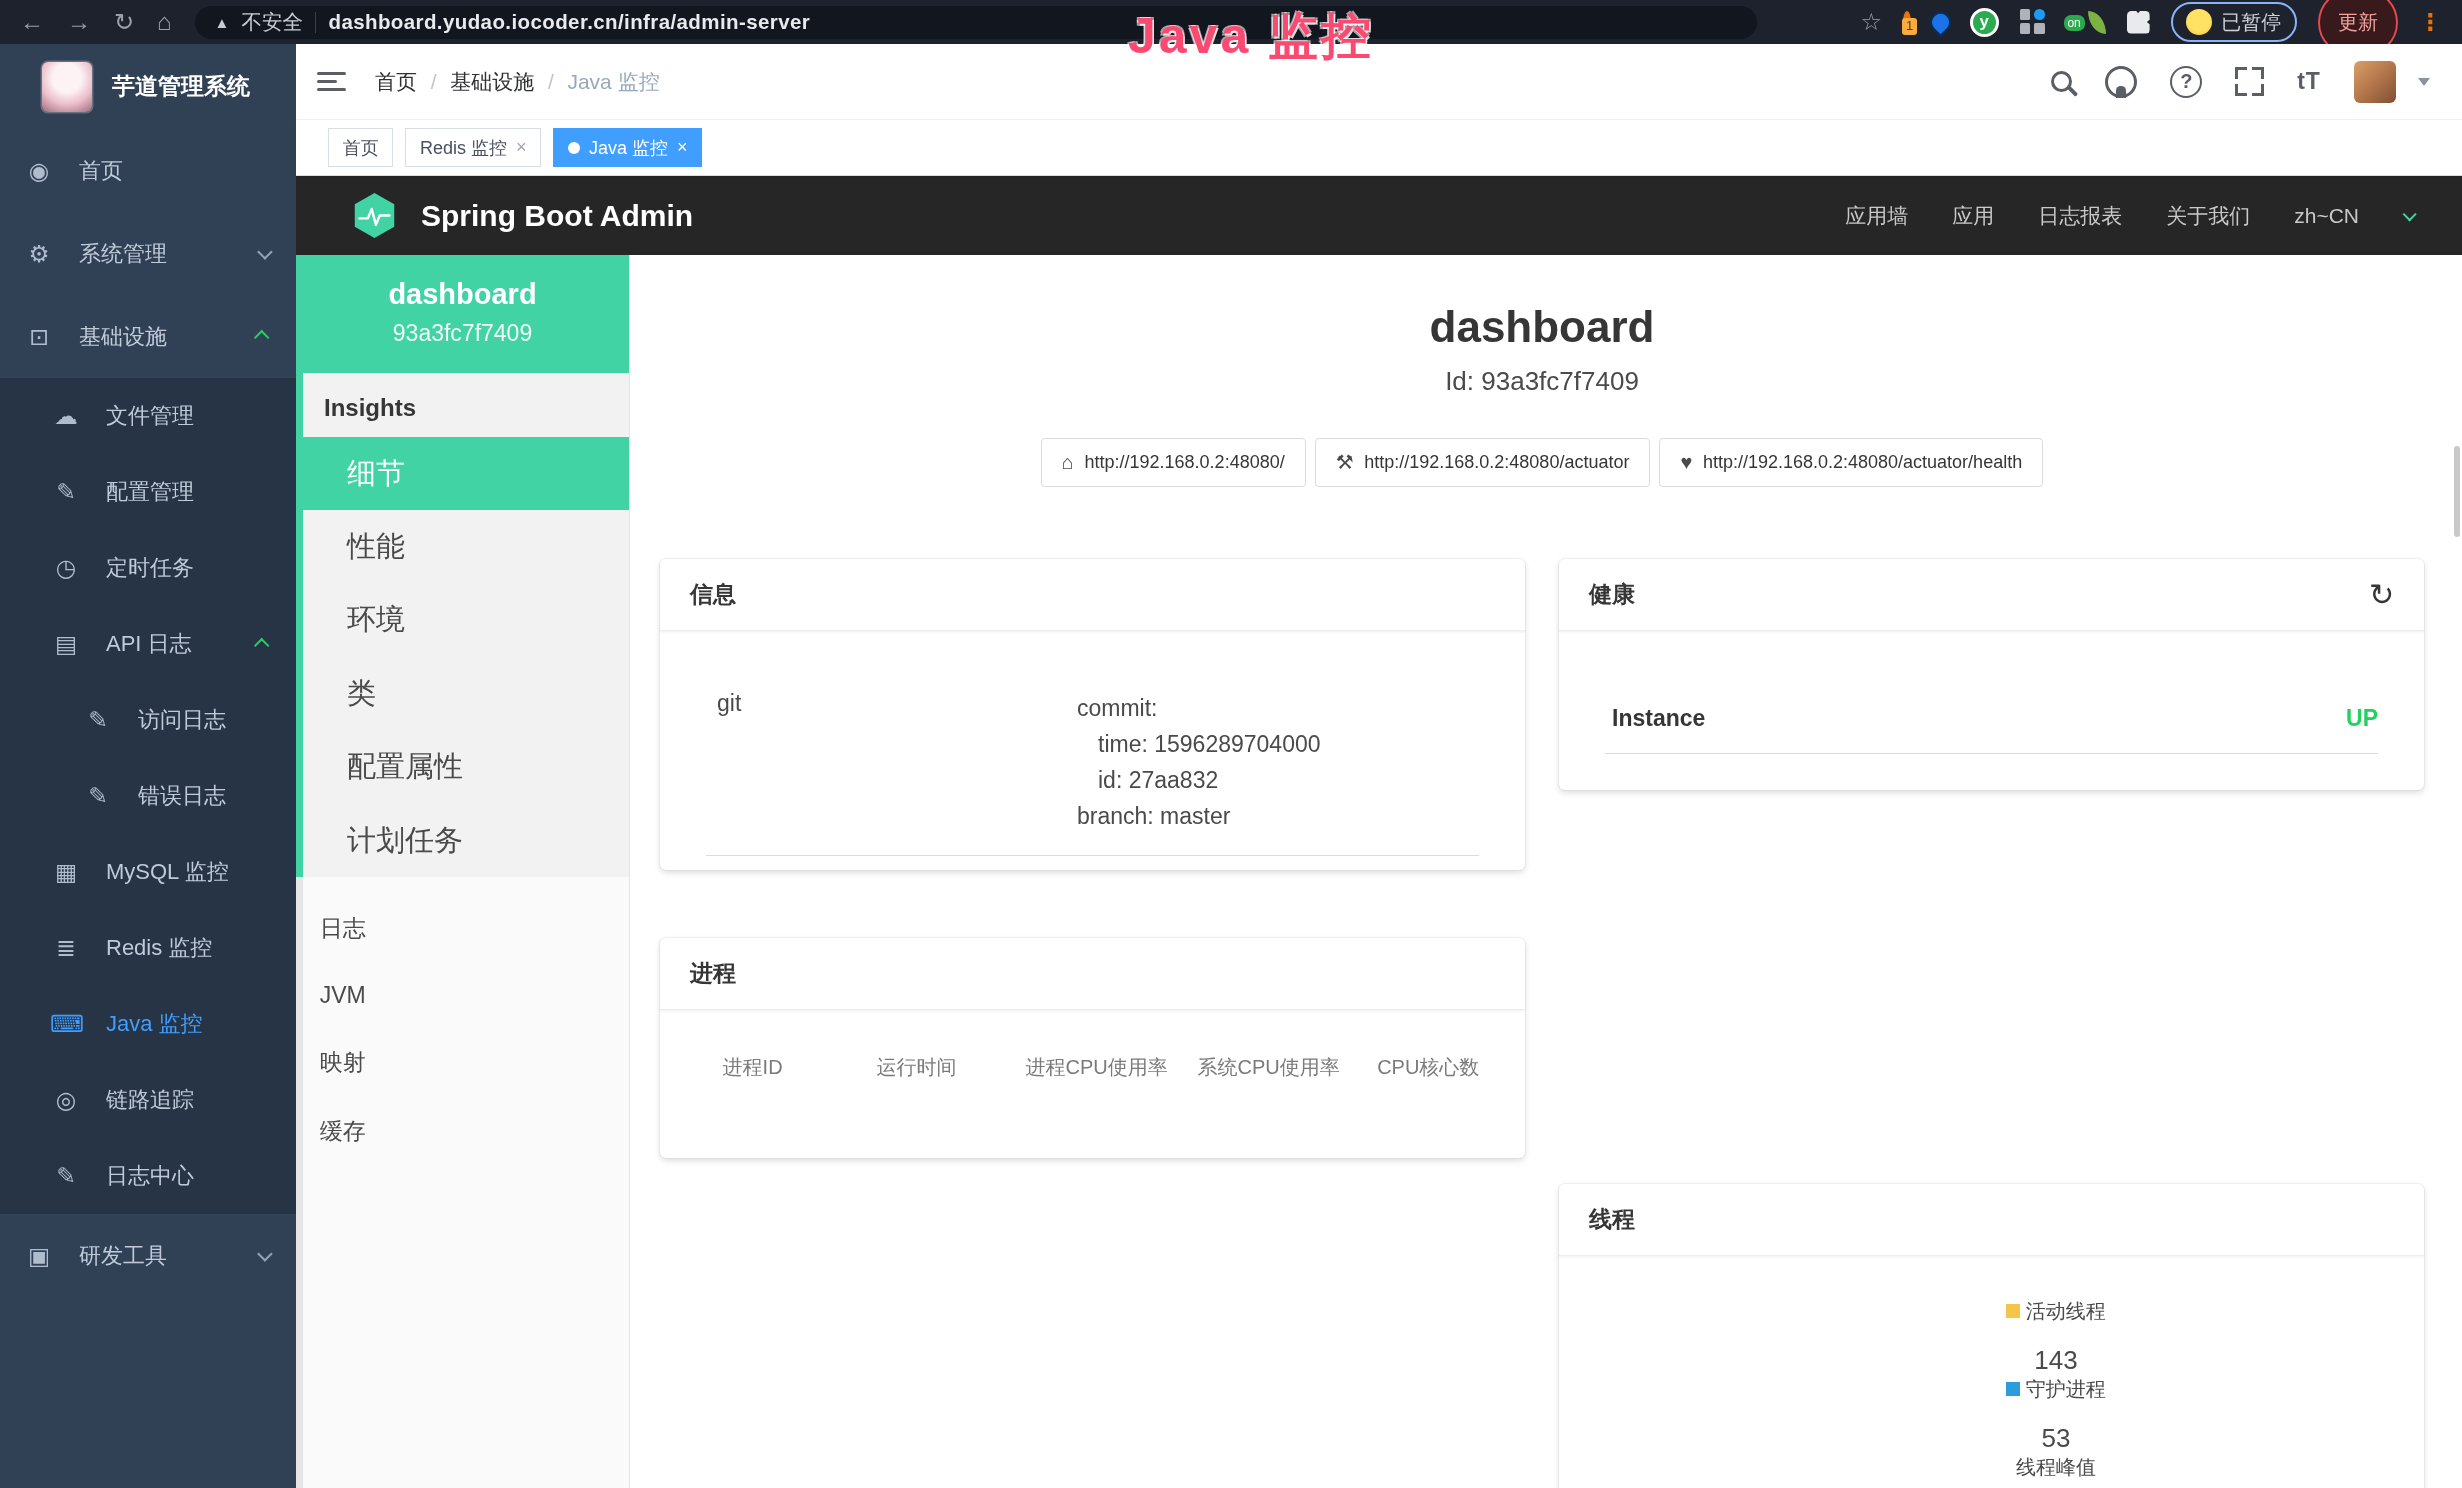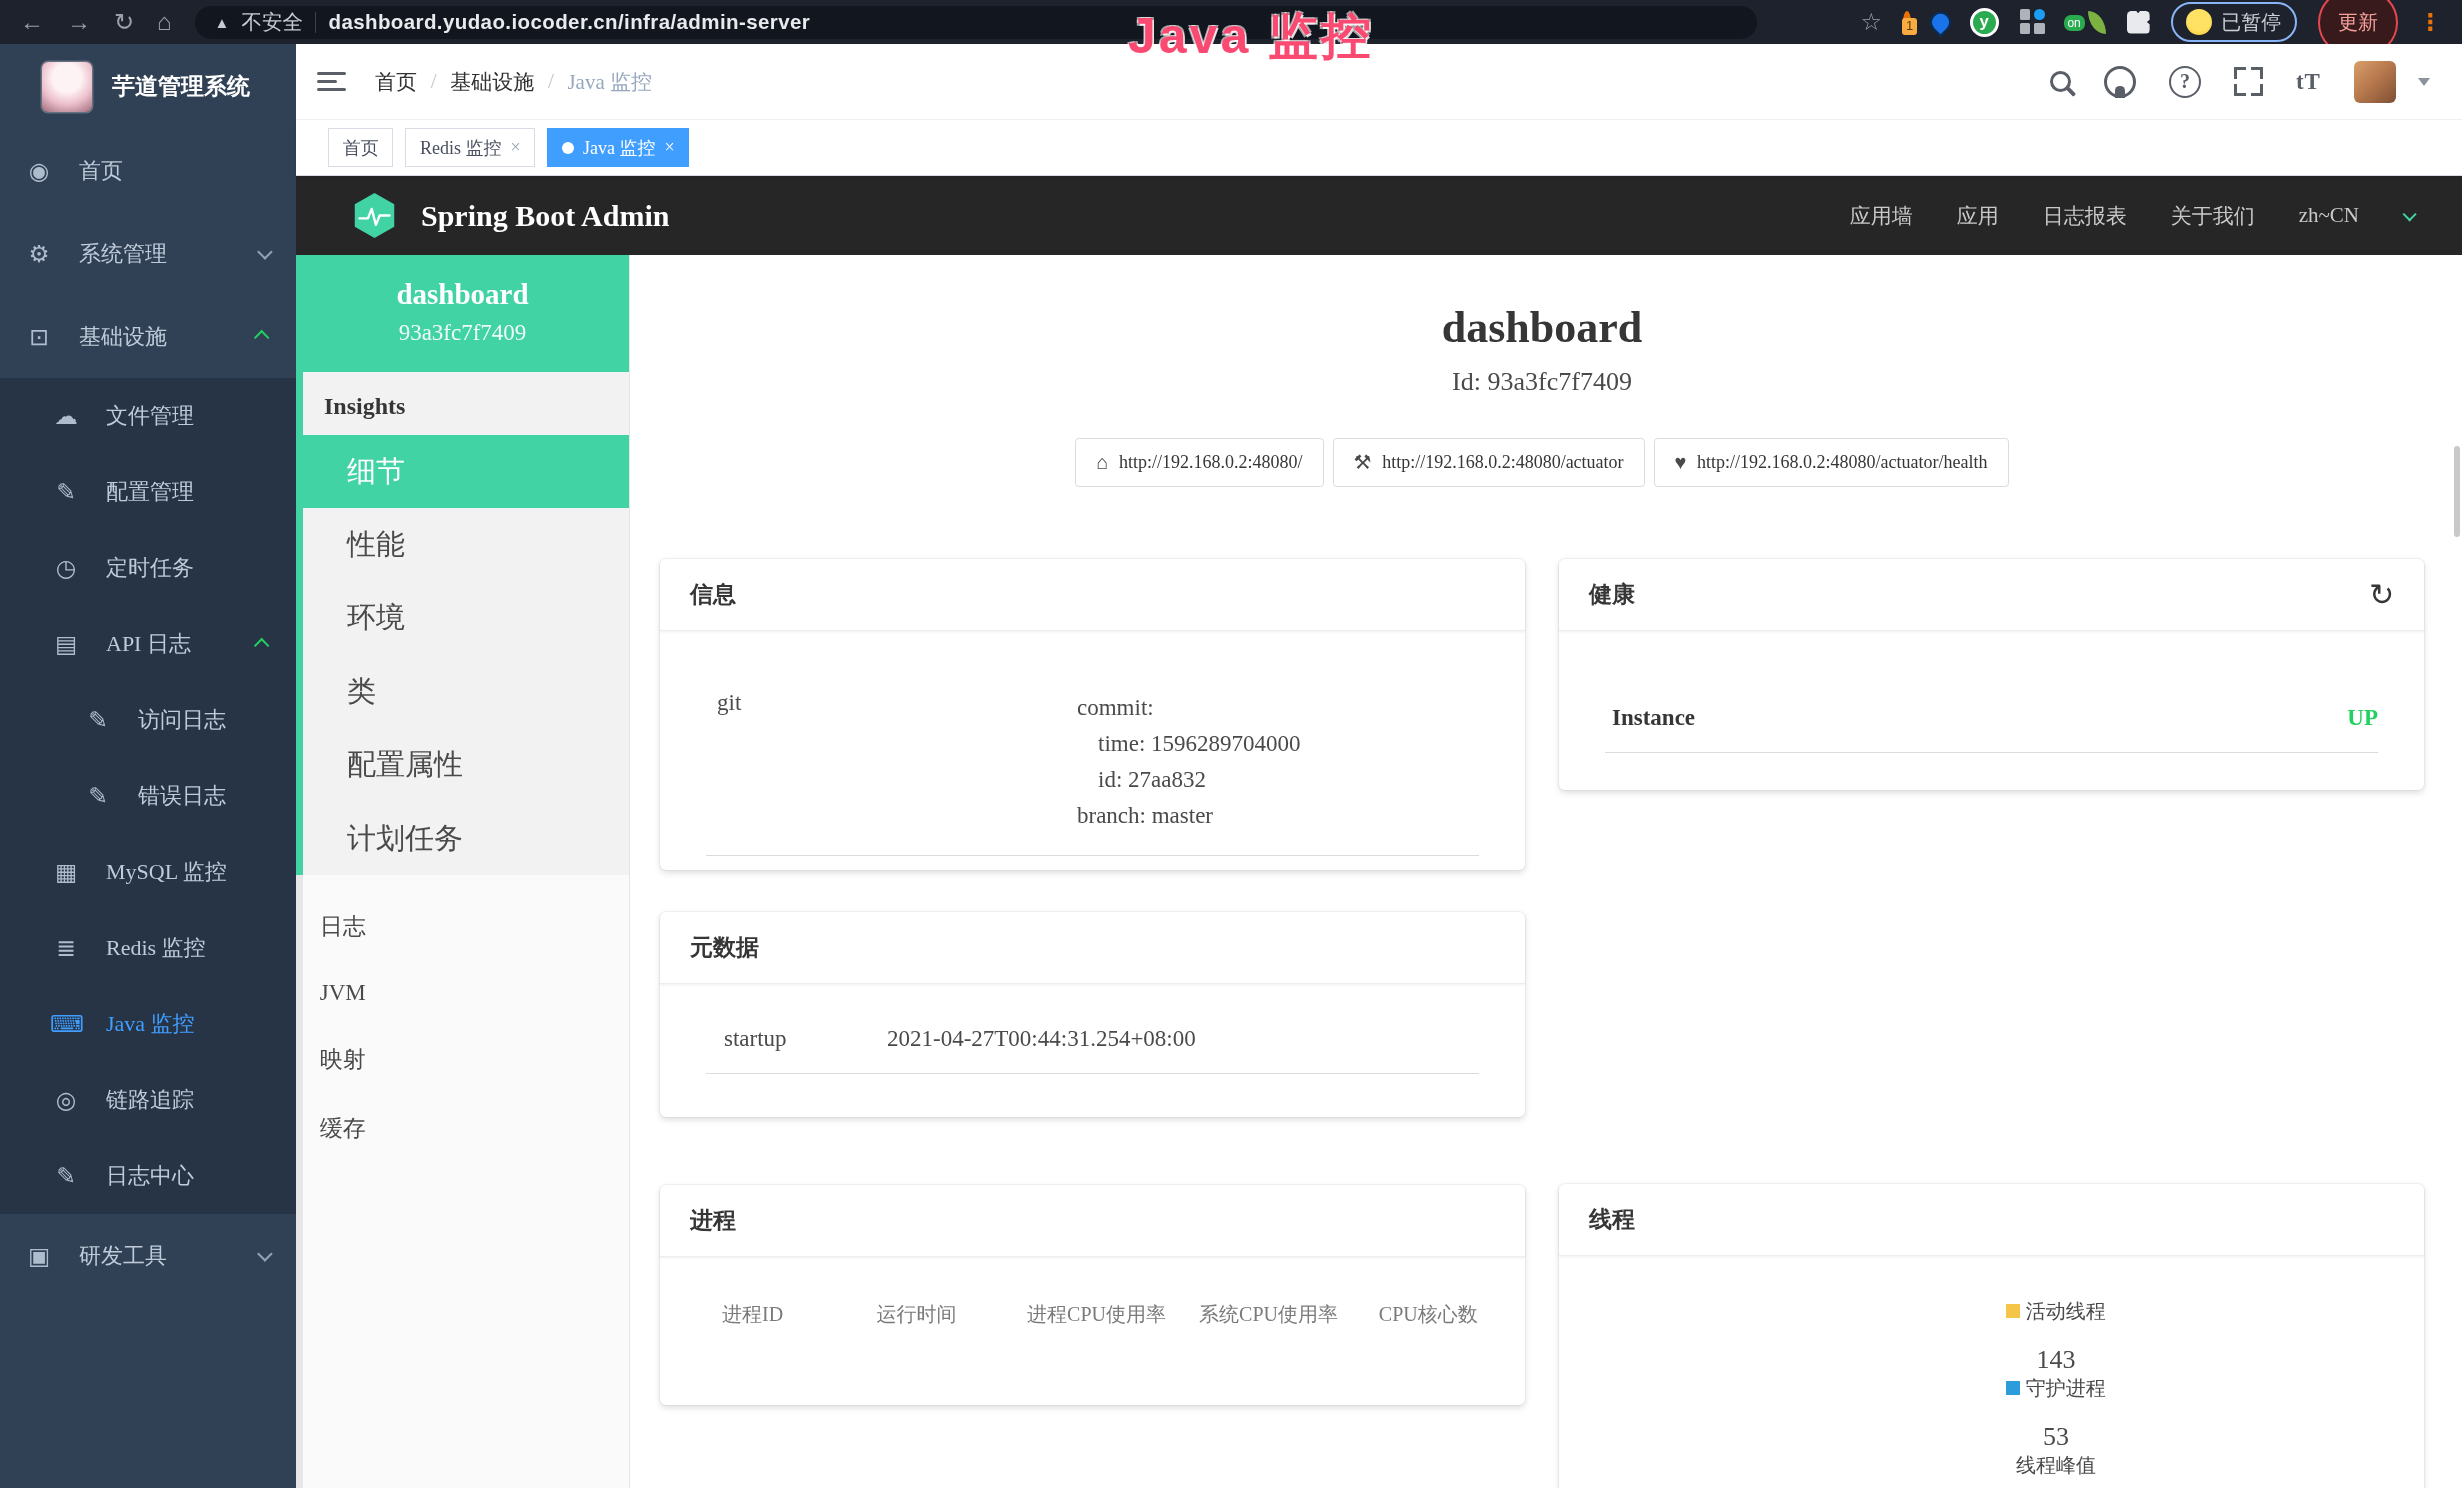--- a/index.html
+++ b/index.html
@@ -33,21 +33,21 @@
   .pill.paused { border:2.3px solid #8ab4f8; color:#cdd1d7; }
   .emoji { width:26px; height:26px; border-radius:50%; background:radial-gradient(circle at 50% 40%, #ffe264 55%, #fdc02f); }
   .pill.update { border:2.3px solid #e5484d; background:#38191c; color:#f2a099; padding:18px 18px; }
   .ext-dots { color:#e8710a; font-size:23px; font-weight:bold; }
 
   
   .annotation { position:absolute; left:1128px; top:3px; z-index:60; font-size:50px; font-weight:bold; color:#fb4a72;
     text-shadow:1.5px 1.5px 0 rgba(255,255,255,.85), -1.5px -1.5px 0 rgba(255,255,255,.6), 1.5px -1.5px 0 rgba(255,255,255,.6), -1.5px 1.5px 0 rgba(255,255,255,.6); letter-spacing:3px; }
 
   
-  .app { display:flex; height:1445px;font-family:Liberation Serif, serif; }
+  .app { display:flex; height:1445px; }
 
   
   .sidebar { width:296px; flex-shrink:0; background:#304156; color:#bfcbd9; overflow:hidden; }
   .logo { height:85px; display:flex; align-items:center; padding-left:42px; gap:20px; }
   .logo-img { width:50px; height:50px; border-radius:6px; background:radial-gradient(circle at 50% 32%, #fdf2f4 0 34%, #ecc0cc 62%, #9e6b7c); box-shadow:0 0 0 1.5px rgba(255,255,255,.25); }
   .logo-title { color:#fff; font-size:23px; font-weight:bold; white-space:nowrap; }
   .menu-item { display:flex; align-items:center; gap:24px; font-size:22px; cursor:pointer; white-space:nowrap; }
   .menu-item.lvl1 { height:83px; padding:0 27px 0 23px; }
   .menu-item.lvl2 { height:76px; padding:0 27px 0 50px; }
   .menu-item.lvl3 { height:76px; padding:0 27px 0 82px; }
@@ -399,28 +399,20 @@
                   <div class="kv-lines">
                     <div>commit:</div>
                     <div class="indent">time: 1596289704000</div>
                     <div class="indent">id: 27aa832</div>
                     <div>branch: master</div>
                   </div>
                 </div>
                 <div class="rule"></div>
               </div>
 
-              <div class="card card-meta">
-                <div class="card-header">元数据</div>
-                <div class="meta-row">
-                  <div class="meta-label">startup</div>
-                  <div>2021-04-27T00:44:31.254+08:00</div>
-                </div>
-                <div class="rule"></div>
-              </div>
 
               <div class="card card-process">
                 <div class="card-header">进程</div>
                 <div class="ptable">
                   <div class="prow hdr">
                     <div>进程ID</div>
                     <div>运行时间</div>
                     <div>进程CPU使用率</div>
                     <div>系统CPU使用率</div>
                     <div>CPU核心数</div>

